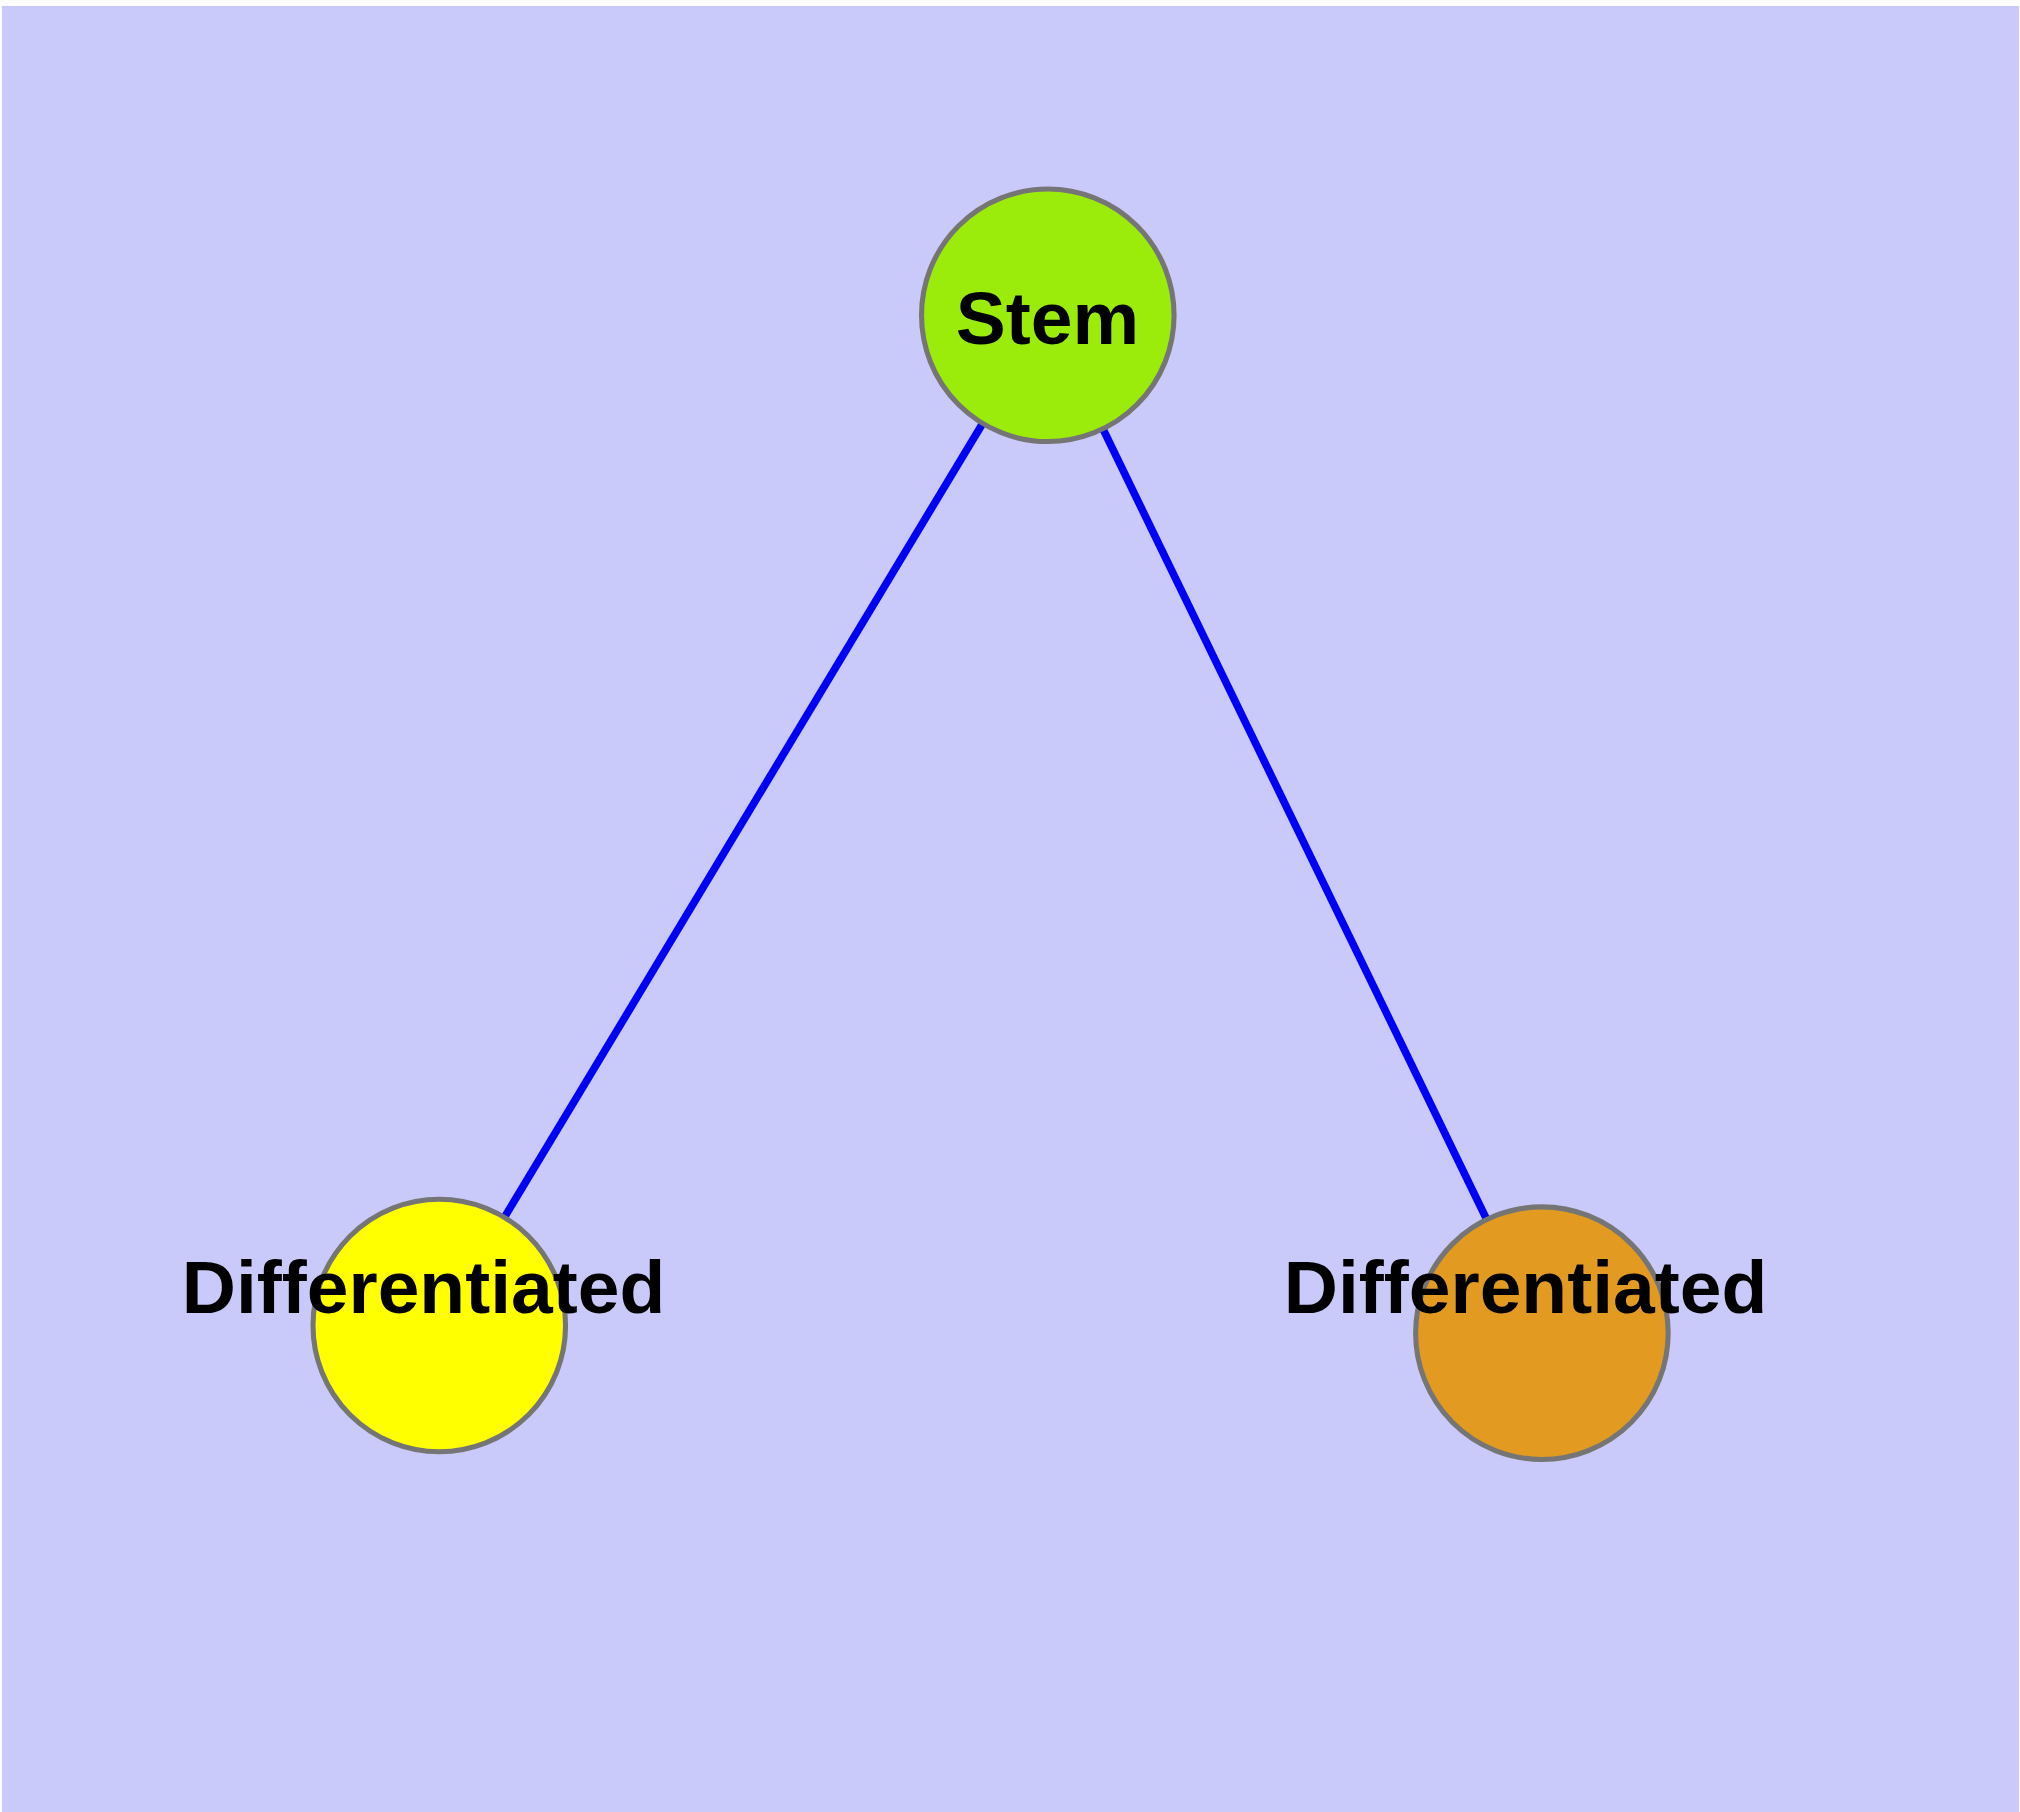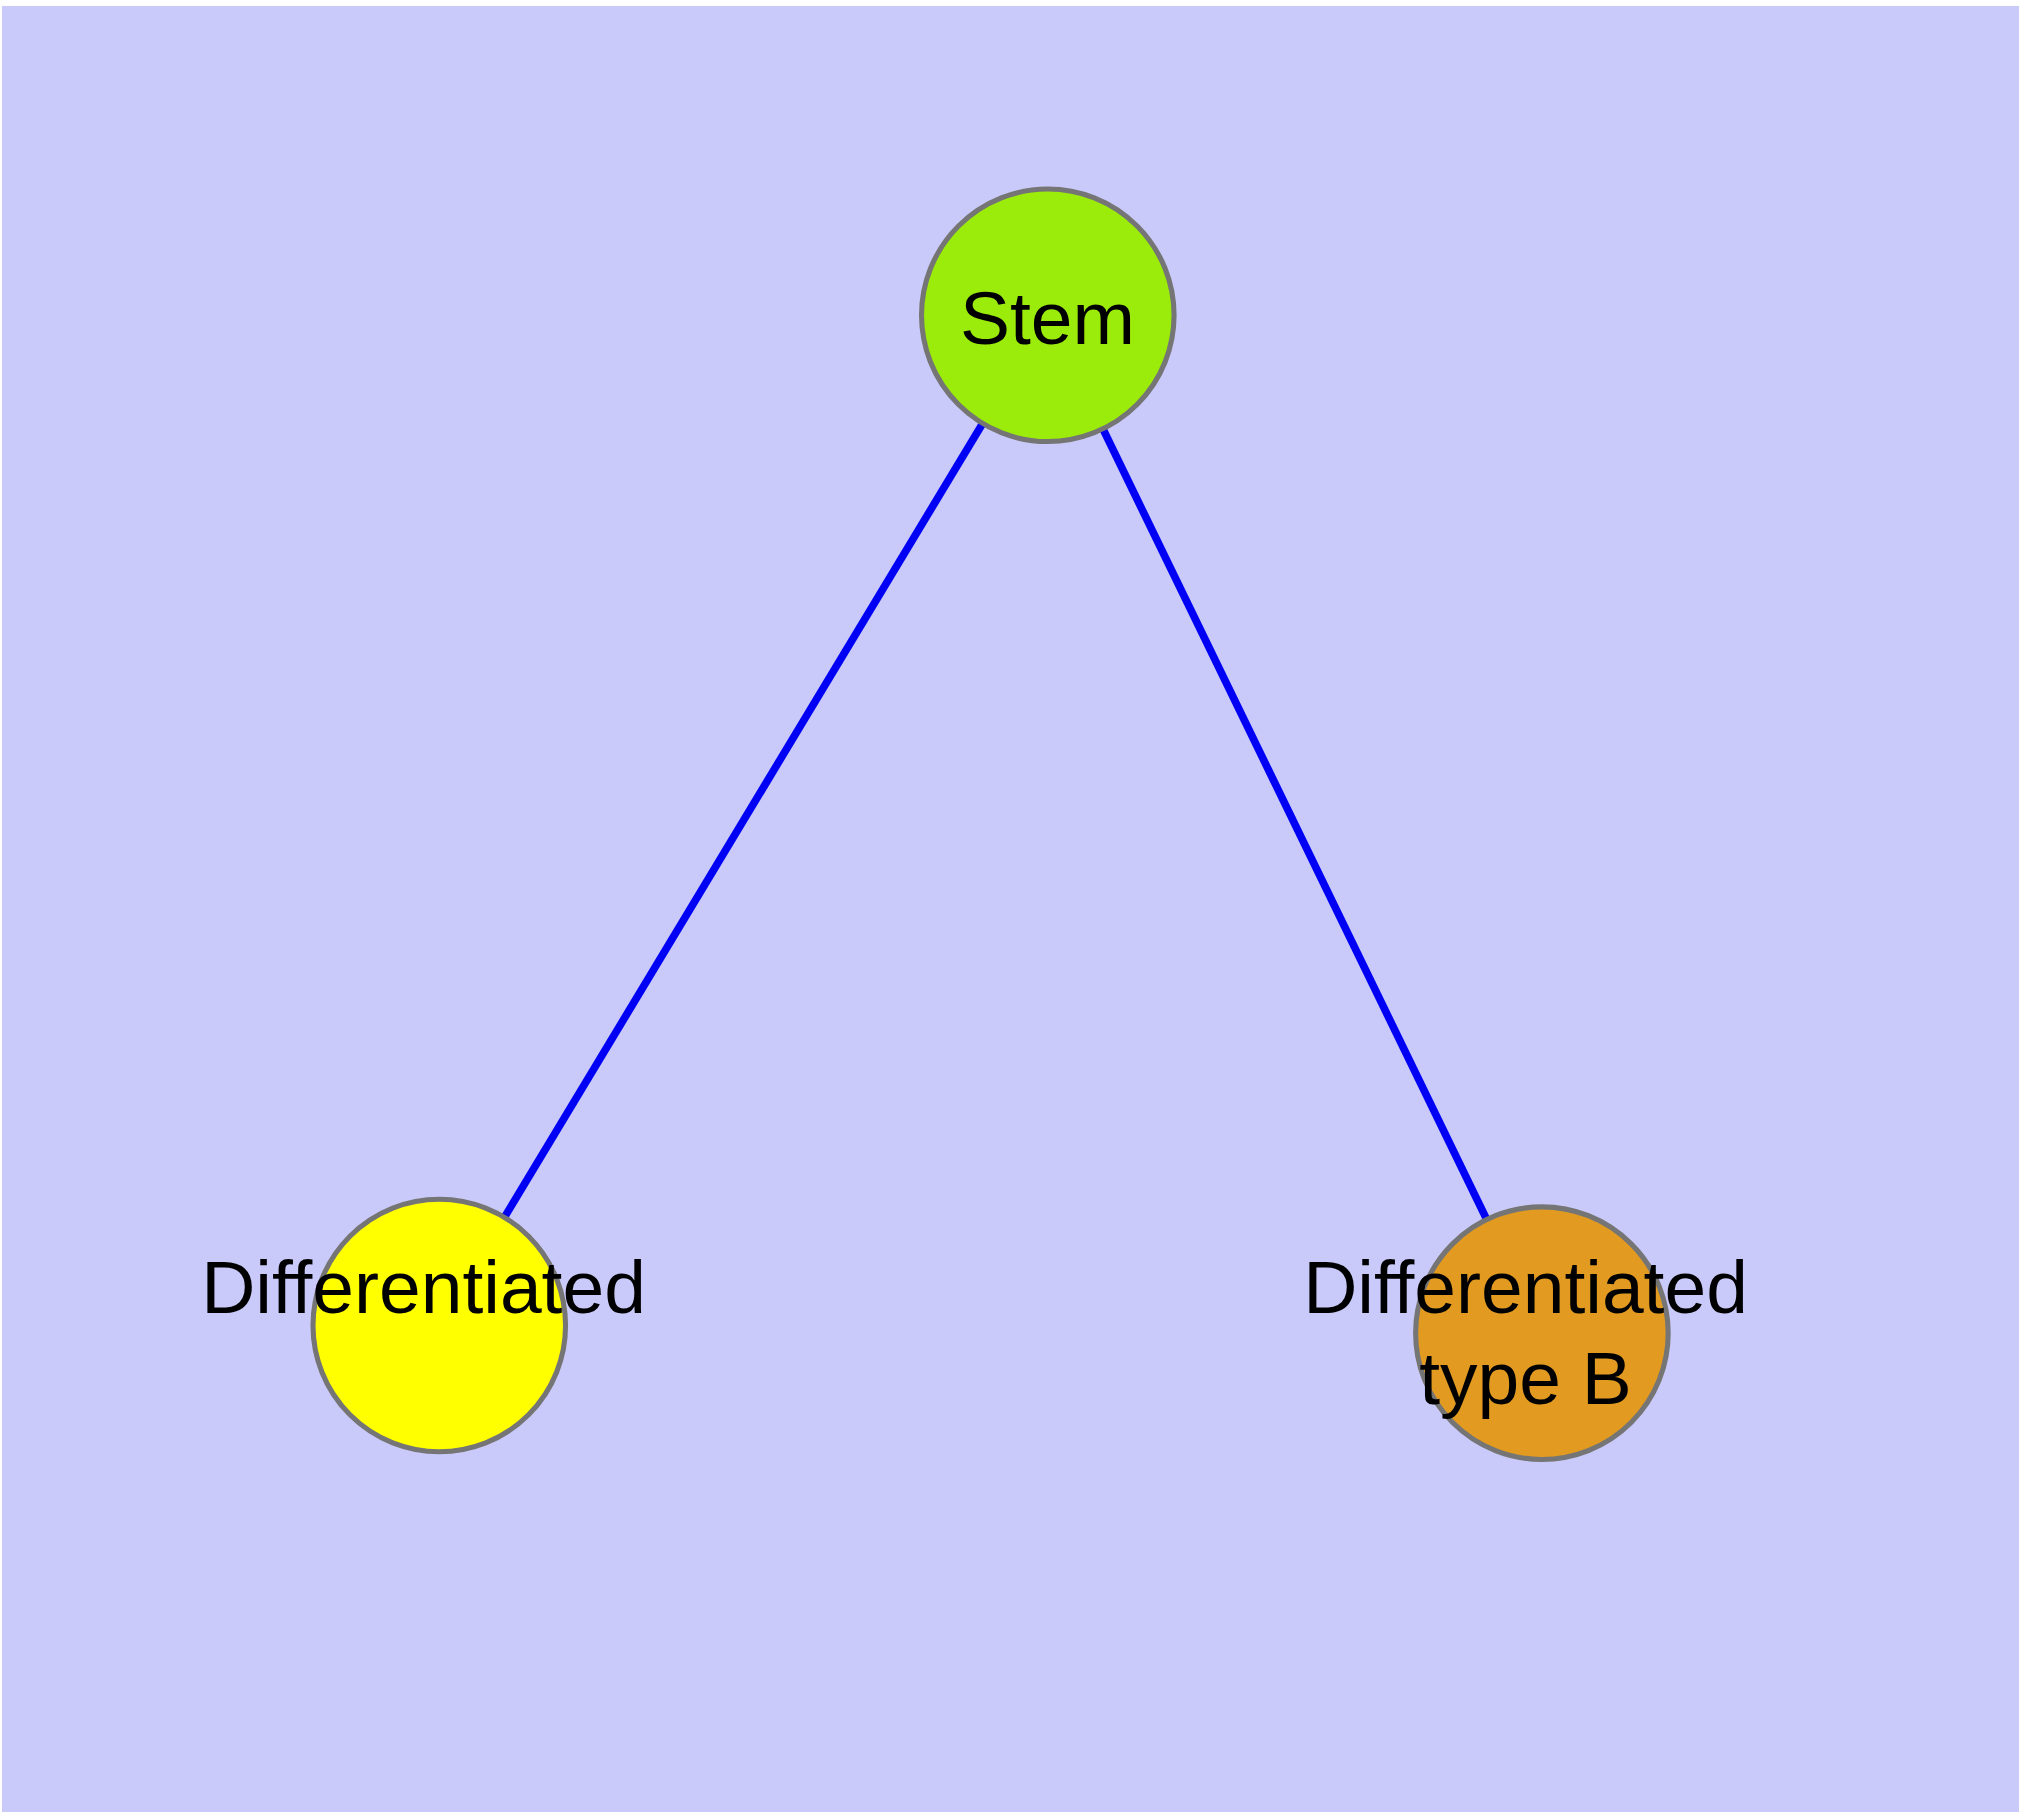--- a/index.html
+++ b/index.html
@@ -15,21 +15,21 @@
     font-family: "Liberation Sans", sans-serif;
   }
   #graph-svg {
     position: absolute;
     top: 0;
     left: 0;
     display: block;
   }
   .node-label {
     position: absolute;
-    font-weight: normal;
+    font-weight: bold;
     font-size: 75px;
     line-height: 91px;
     color: #000000;
     text-align: center;
     white-space: nowrap;
     letter-spacing: 0;
   }
   #stem-label  { left: 793px;  top: 273px;  width: 509px; }
   #type-a-label{ left: 42px;   top: 1242px; width: 763px; }
   #type-b-label{ left: 1144px; top: 1242px; width: 763px; }
@@ -54,15 +54,14 @@
 </svg>
 
 <div class="node-label" id="stem-label">Stem</div>
 
 <div class="node-label" id="type-a-label">
   <div>Differentiated</div>
 </div>
 
 <div class="node-label" id="type-b-label">
   <div>Differentiated</div>
-  <div>type B</div>
 </div>
 
 
 </body></html>

